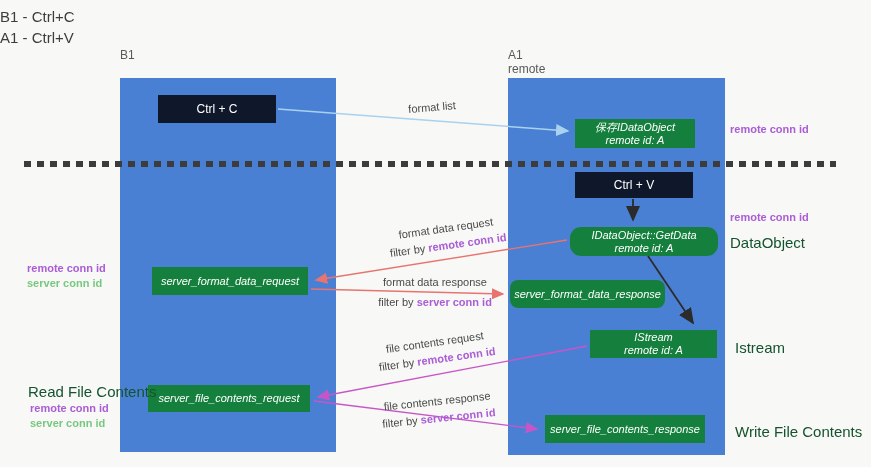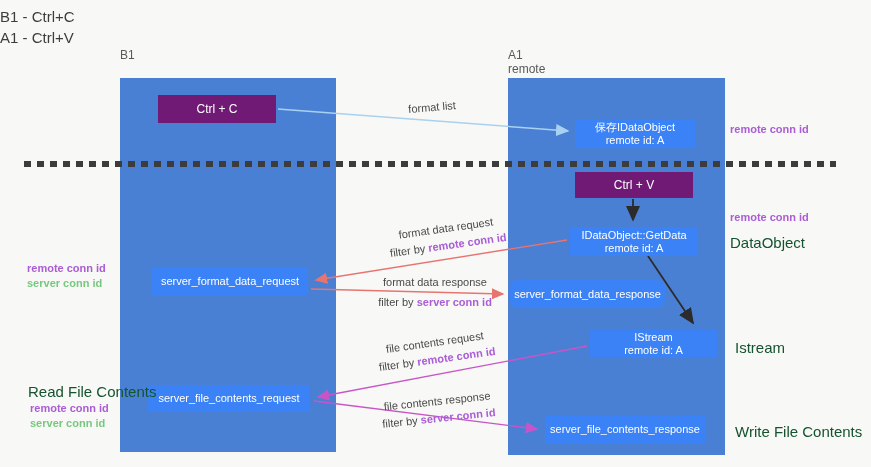--- a/index.html
+++ b/index.html
@@ -39,26 +39,26 @@
   .node {
     position: absolute;
     color: #ffffff;
     text-align: center;
     display: flex;
     flex-direction: column;
     justify-content: center;
     font-size: 11px;
     line-height: 13px;
   }
-  .node.green  { background: #701a75; }
-  .node.orange { background: #3b82f6; }
+  .node.green  { background: #0f172a; }
+  .node.orange { background: #15803d; font-style: italic; }
   .n-ctrl-c   { left: 158px; top:  95px; width: 118px; height: 28px; font-size: 12px; }
   .n-save     { left: 575px; top: 119px; width: 120px; height: 29px; font-size: 11px; }
   .n-ctrl-v   { left: 575px; top: 172px; width: 118px; height: 26px; font-size: 12px; }
-  .n-getdata  { left: 570px; top: 227px; width: 128px; height: 29px; font-size: 11px; }
+  .n-getdata  { left: 570px; top: 227px; width: 148px; height: 29px; font-size: 11px; border-radius: 11px; }
   .n-freq     { left: 152px; top: 267px; width: 156px; height: 28px; }
   .n-fresp    { left: 510px; top: 280px; width: 155px; height: 28px; border-radius: 8px; }
   .n-istream  { left: 590px; top: 330px; width: 127px; height: 28px; font-size: 11px; }
   .n-fcreq    { left: 148px; top: 385px; width: 162px; height: 27px; }
   .n-fcresp   { left: 545px; top: 415px; width: 160px; height: 28px; }
   .side-label { position: absolute; font-size: 15px; color: #14532d; white-space: nowrap; }
   .side-label.bold-purple { color: #aa5dd6; font-weight: bold; font-size: 11px; }
   .dual-label { position: absolute; font-size: 11px; font-weight: bold; line-height: 15px; white-space: nowrap; }
   .dual-label .purple { color: #aa5dd6; }
   .dual-label .green  { color: #77c87f; }

